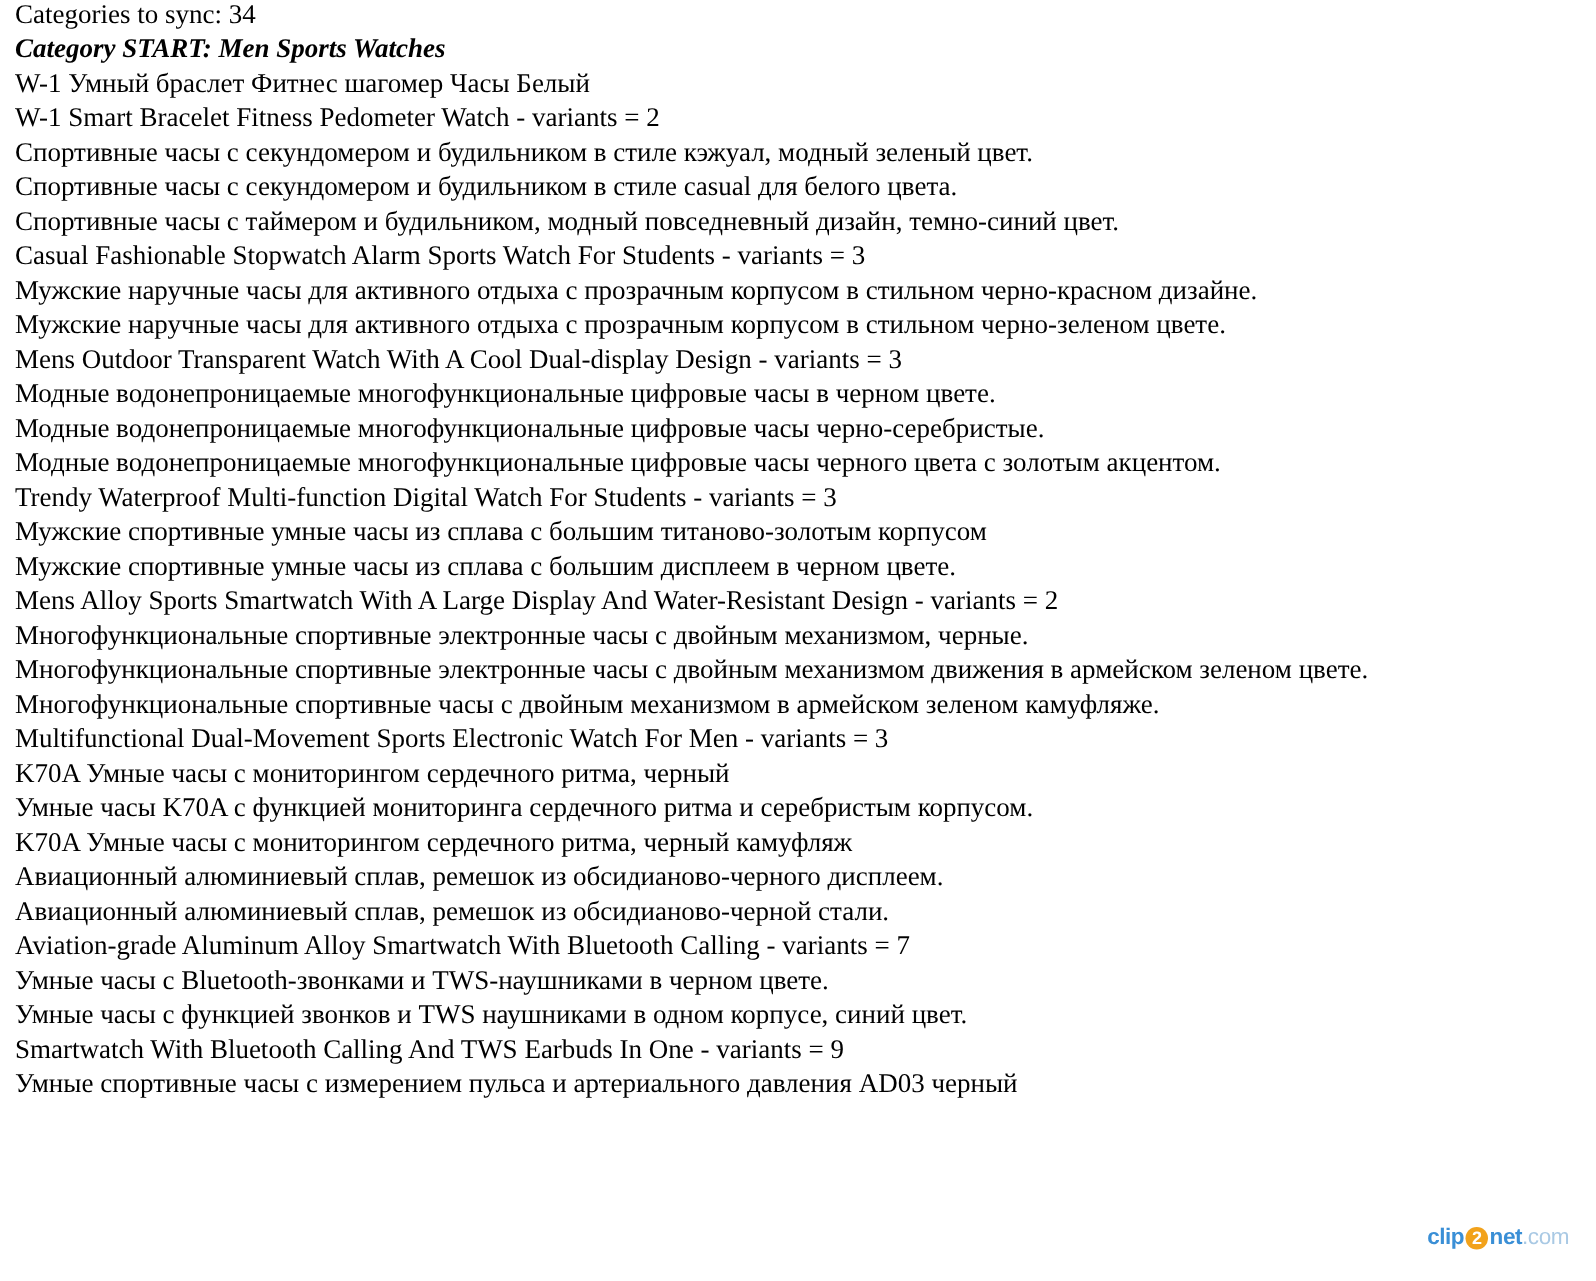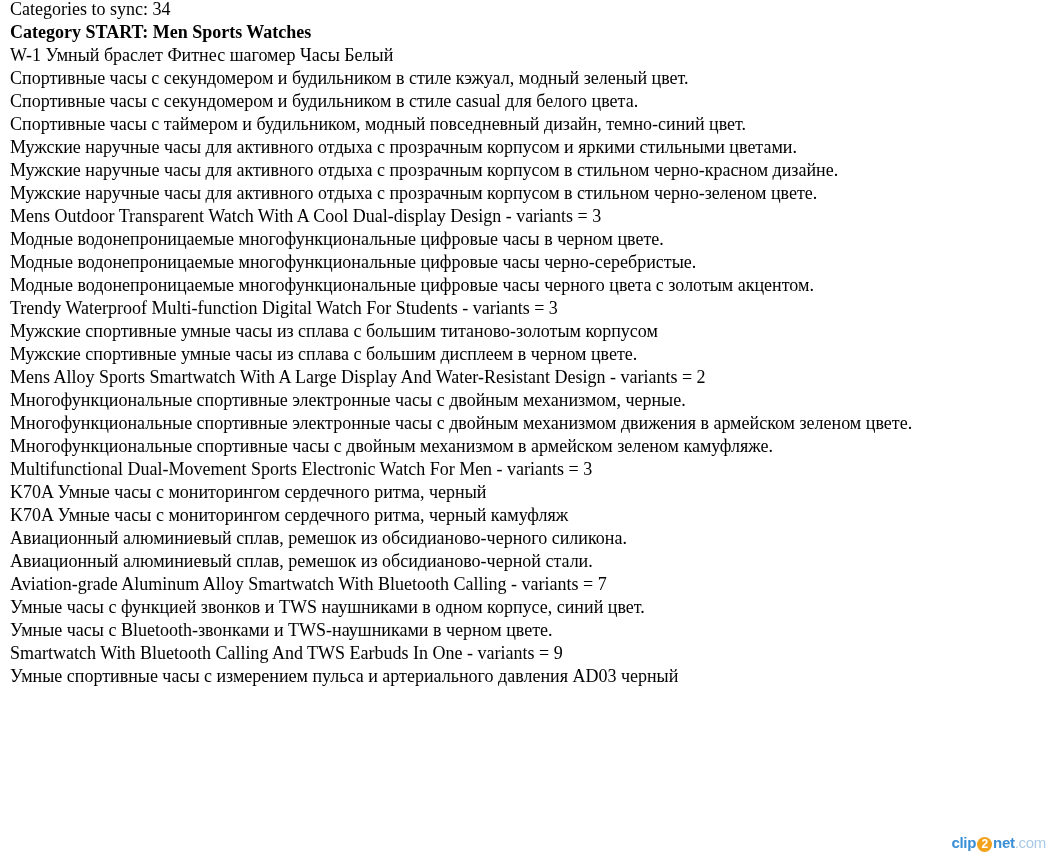--- a/index.html
+++ b/index.html
@@ -23,25 +23,26 @@
       right: 0;
     }
     .line {
       display: block;
       height: 23px;
       line-height: 23px;
       white-space: nowrap;
     }
     .line.bold {
       font-weight: bold;
+      font-style: italic;
     }
     .watermark {
       position: absolute;
       right: 18px;
-      bottom: 2px;
+      bottom: 21px;
       font-family: "Liberation Sans", "DejaVu Sans", sans-serif;
       font-size: 15px;
       letter-spacing: -0.3px;
       white-space: nowrap;
     }
     .wm-clip { color: #3a8fd6; font-weight: bold; }
     .wm-two {
       display: inline-block;
       width: 15px; height: 15px;
       line-height: 15px;
@@ -57,44 +58,46 @@
     .wm-net { color: #3a8fd6; font-weight: bold; }
     .wm-com { color: #a9c9e4; }
   </style>
 </head>
 <body>
 
 <div id="log">
   <span class="line">Categories to sync: 34</span>
   <span class="line bold">Category START: Men Sports Watches</span>
   <span class="line">W-1 Умный браслет Фитнес шагомер Часы Белый</span>
+  <span class="line">W-1 Smart Bracelet Fitness Pedometer Watch - variants = 2</span>
   <span class="line">Спортивные часы с секундомером и будильником в стиле кэжуал, модный зеленый цвет.</span>
   <span class="line">Спортивные часы с секундомером и будильником в стиле casual для белого цвета.</span>
   <span class="line">Спортивные часы с таймером и будильником, модный повседневный дизайн, темно-синий цвет.</span>
-  <span class="line">Мужские наручные часы для активного отдыха с прозрачным корпусом и яркими стильными цветами.</span>
+  <span class="line">Casual Fashionable Stopwatch Alarm Sports Watch For Students - variants = 3</span>
   <span class="line">Мужские наручные часы для активного отдыха с прозрачным корпусом в стильном черно-красном дизайне.</span>
   <span class="line">Мужские наручные часы для активного отдыха с прозрачным корпусом в стильном черно-зеленом цвете.</span>
   <span class="line">Mens Outdoor Transparent Watch With A Cool Dual-display Design - variants = 3</span>
   <span class="line">Модные водонепроницаемые многофункциональные цифровые часы в черном цвете.</span>
   <span class="line">Модные водонепроницаемые многофункциональные цифровые часы черно-серебристые.</span>
   <span class="line">Модные водонепроницаемые многофункциональные цифровые часы черного цвета с золотым акцентом.</span>
   <span class="line">Trendy Waterproof Multi-function Digital Watch For Students - variants = 3</span>
   <span class="line">Мужские спортивные умные часы из сплава с большим титаново-золотым корпусом</span>
   <span class="line">Мужские спортивные умные часы из сплава с большим дисплеем в черном цвете.</span>
   <span class="line">Mens Alloy Sports Smartwatch With A Large Display And Water-Resistant Design - variants = 2</span>
   <span class="line">Многофункциональные спортивные электронные часы с двойным механизмом, черные.</span>
   <span class="line">Многофункциональные спортивные электронные часы с двойным механизмом движения в армейском зеленом цвете.</span>
   <span class="line">Многофункциональные спортивные часы с двойным механизмом в армейском зеленом камуфляже.</span>
   <span class="line">Multifunctional Dual-Movement Sports Electronic Watch For Men - variants = 3</span>
   <span class="line">K70A Умные часы с мониторингом сердечного ритма, черный</span>
+  <span class="line">Умные часы K70A с функцией мониторинга сердечного ритма и серебристым корпусом.</span>
   <span class="line">K70A Умные часы с мониторингом сердечного ритма, черный камуфляж</span>
-  <span class="line">Авиационный алюминиевый сплав, ремешок из обсидианово-черного силикона.</span>
+  <span class="line">Авиационный алюминиевый сплав, ремешок из обсидианово-черного дисплеем.</span>
   <span class="line">Авиационный алюминиевый сплав, ремешок из обсидианово-черной стали.</span>
   <span class="line">Aviation-grade Aluminum Alloy Smartwatch With Bluetooth Calling - variants = 7</span>
+  <span class="line">Умные часы с Bluetooth-звонками и TWS-наушниками в черном цвете.</span>
   <span class="line">Умные часы с функцией звонков и TWS наушниками в одном корпусе, синий цвет.</span>
-  <span class="line">Умные часы с Bluetooth-звонками и TWS-наушниками в черном цвете.</span>
   <span class="line">Smartwatch With Bluetooth Calling And TWS Earbuds In One - variants = 9</span>
   <span class="line">Умные спортивные часы с измерением пульса и артериального давления AD03 черный</span>
 </div>
 
 <div class="watermark">
   <span class="wm-clip">clip</span><span class="wm-two">2</span><span class="wm-net">net</span><span class="wm-com">.com</span>
 </div>
 
 </body></html>

